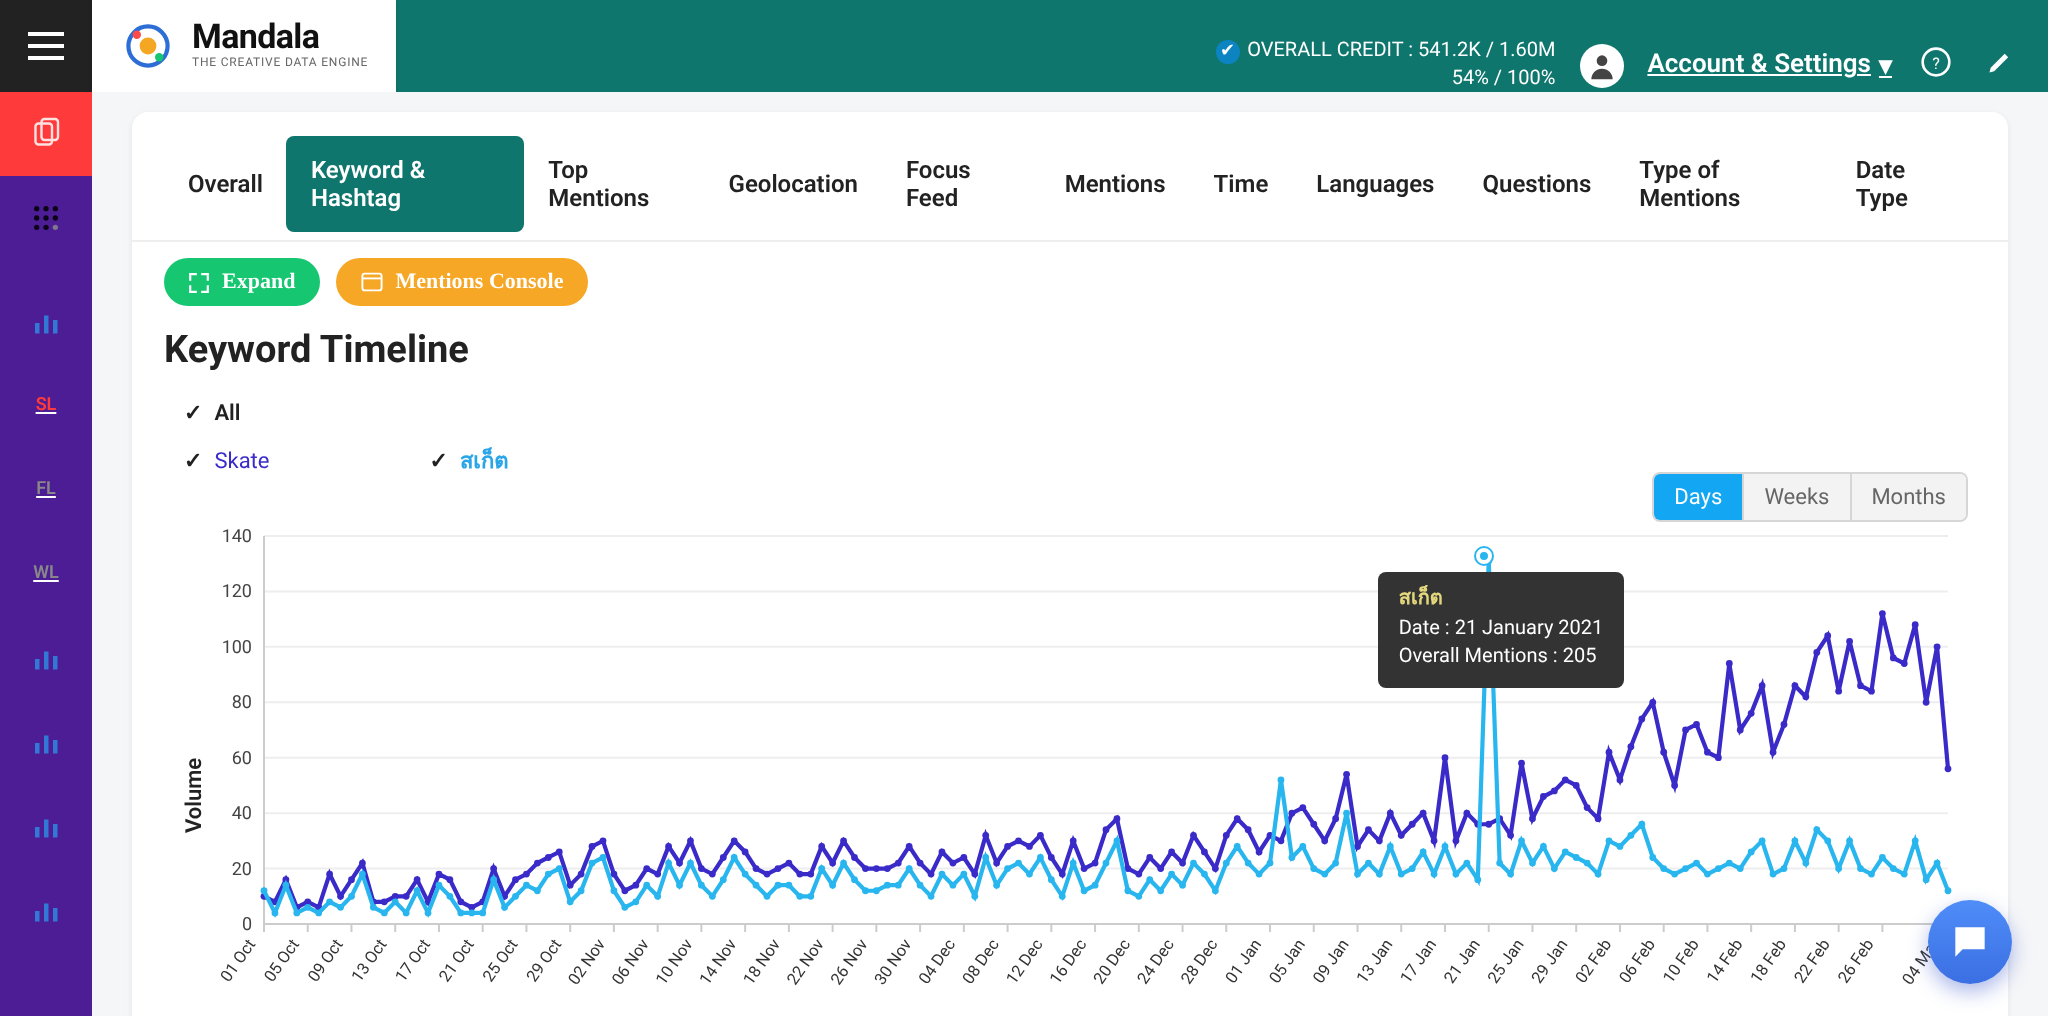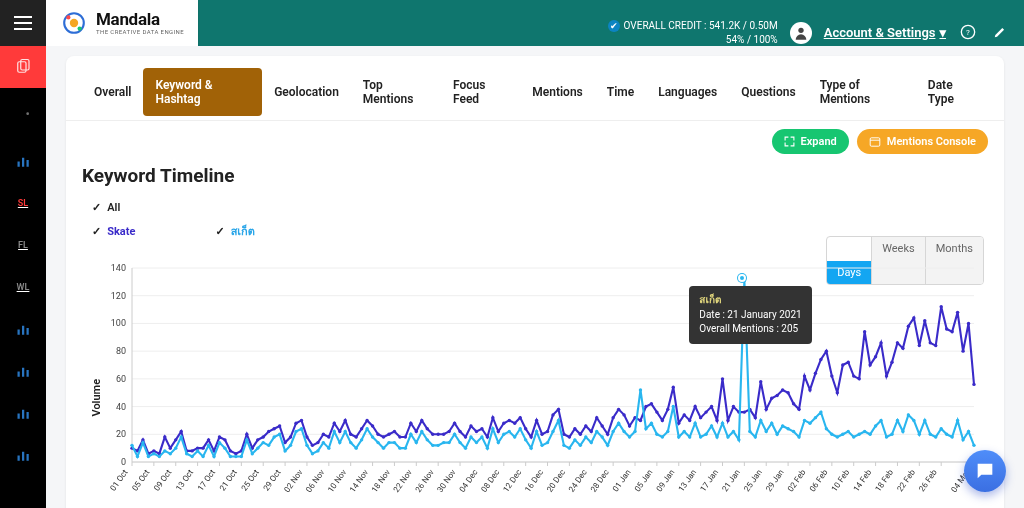--- a/index.html
+++ b/index.html
@@ -16,53 +16,53 @@
   .logo-text .tag { font-size:6px; color:#666; letter-spacing:0.4px; margin-top:1px; }
   .header-spacer { flex:1; }
   .header-right { display:flex; align-items:center; color:#fff; font-size:10px; gap:12px; padding-right:14px; }
   .credit-block { text-align:right; line-height:1.3; }
   .credit-line1::before { content:"✔"; font-size:9px; margin-right:4px; background:#0c84c2; border-radius:50%; padding:1px 2px; }
   .avatar { width:22px; height:22px; border-radius:50%; background:#fff; display:flex; align-items:center; justify-content:center; }
   .account { font-size:13px; font-weight:600; cursor:pointer; display:flex; align-items:center; gap:4px;text-decoration:underline; }
   .hdr-icon { width:20px; text-align:center; cursor:pointer; }
 
   
-  .left-rail { position:absolute; top:46px; left:0; width:46px; bottom:0; background:#000000; display:flex; flex-direction:column; align-items:flex-end; color:#fff;text-decoration:underline; }
+  .left-rail { position:absolute; top:46px; left:0; width:46px; bottom:0; background:#4c1d95; display:flex; flex-direction:column; align-items:flex-end; color:#fff;text-decoration:underline; }
   .rail-item { width:46px; height:42px; display:flex; align-items:center; justify-content:center; cursor:pointer; }
   .rail-item.active { background:#ff3a3a; }
   .rail-item svg { opacity:0.85; }
   .rail-label { font-size:9px; color:#888; font-weight:600; }
   .rail-label.hl { color:#ff3a3a; }
 
   
   .main { position:absolute; left:46px; top:46px; right:0; bottom:0; background:#f5f6f8; overflow:hidden; }
   .card { position:absolute; left:20px; right:20px; top:10px; bottom:-20px; background:#fff; border-radius:8px; box-shadow:0 1px 3px rgba(0,0,0,0.08); padding:0; }
   .tabs { display:flex; align-items:center; gap:0; padding:12px 16px 4px 16px; border-bottom:1px solid #eee; font-size:12px; font-weight:600; }
   .tab { padding:10px 12px; color:#222; cursor:pointer; border-radius:4px; }
-  .tab.active { background:#a16207; color:#fff; }
-
-  .action-row { display:flex; justify-content:flex-end; gap:8px; padding:8px 16px 0 16px; }
+  .tab.active { background:#0f766e; color:#fff; }
+
+  .action-row { display:flex; justify-content:flex-start; gap:8px; padding:8px 16px 0 16px;font-family:Liberation Serif, serif; }
   .pill { display:flex; align-items:center; gap:6px; font-size:11px; font-weight:600; padding:6px 12px; border-radius:14px; color:#fff; cursor:pointer; }
   .pill.green { background:#17c671; }
   .pill.orange { background:#f6a726; }
 
   .section-title { font-size:19px; font-weight:700; color:#222; padding:10px 16px 4px 16px; }
 
   .legend-area { padding:6px 16px 0 26px; font-size:11px; }
   .legend-row { display:flex; gap:80px; padding:4px 0; }
   .legend-item { display:flex; align-items:center; gap:6px; cursor:pointer; }
   .legend-item .chk::before { content:"✓"; color:#222; font-size:11px; font-weight:700; }
   .legend-item .lbl-all { color:#222; font-weight:600; }
-  .legend-item .lbl-skate { color:#3a2bc9; font-weight:700; }
+  .legend-item .lbl-skate { color:#3a2bc9; font-weight:400; }
   .legend-item .lbl-th { color:#29a5e8; font-weight:600; }
 
   .granularity { position:absolute; right:20px; top:180px; display:flex; font-size:11px; border:1px solid #d6d6d6; border-radius:4px; overflow:hidden; }
   .gran-btn { padding:5px 10px; background:#f3f3f3; color:#666; cursor:pointer; border-left:1px solid #d6d6d6; }
   .gran-btn:first-child { border-left:none; }
-  .gran-btn.active { background:#13a6f2; color:#fff;margin-top:24px; }
+  .gran-btn.active { background:#13a6f2; color:#fff; }
 
   
   .chart-wrap { position:absolute; left:28px; right:24px; top:206px; bottom:10px; }
   .y-axis-title { position:absolute; left:-16px; top:58%; transform:rotate(-90deg) translateX(50%); font-size:11px; font-weight:600; color:#222; }
   .x-axis-title { position:absolute; bottom:-2px; left:50%; transform:translateX(-50%); font-size:11px; font-weight:600; color:#222; }
   .chart-svg { width:100%; height:100%; }
   .tick-label-y { font-size:9px; fill:#444; text-anchor:end; }
   .tick-label-x { font-size:8.2px; fill:#333; }
   .grid-line { stroke:#eee; stroke-width:1; }
   .axis-line { stroke:#ccc; stroke-width:1; }
@@ -94,21 +94,21 @@
       <circle cx="28" cy="28" r="3" fill="#17c671"></circle>
     </svg>
     <div class="logo-text">
       <span class="name">Mandala</span>
       <span class="tag">THE CREATIVE DATA ENGINE</span>
     </div>
   </div>
   <div class="header-spacer"></div>
   <div class="header-right">
     <div class="credit-block">
-      <div class="credit-line1">OVERALL CREDIT : 541.2K / 0.50M</div>
+      <div class="credit-line1">OVERALL CREDIT : 541.2K / 1.60M</div>
       <div>54% / 100%</div>
     </div>
     <div class="avatar">
       <svg width="16" height="16" viewBox="0 0 24 24">
           <circle cx="12" cy="8" r="4" fill="#444"></circle>
           <path d="M4 22a8 8 0 0116 0z" fill="#444"></path>
         </svg>
     </div>
     <div class="account">
       <span>Account &amp; Settings</span>
@@ -193,22 +193,22 @@
         <rect x="14" y="8" width="3" height="9" fill="#2f89e2"></rect>
       </svg>
     </div>
 </div>
 
 <div class="main">
   <div class="card">
     <div class="tabs">
       <div class="tab">Overall</div>
       <div class="tab active">Keyword &amp; Hashtag</div>
+      <div class="tab">Top Mentions</div>
       <div class="tab">Geolocation</div>
-      <div class="tab">Top Mentions</div>
       <div class="tab">Focus Feed</div>
       <div class="tab">Mentions</div>
       <div class="tab">Time</div>
       <div class="tab">Languages</div>
       <div class="tab">Questions</div>
       <div class="tab">Type of Mentions</div>
       <div class="tab">Date Type</div>
     </div>
 
     <div class="action-row">

